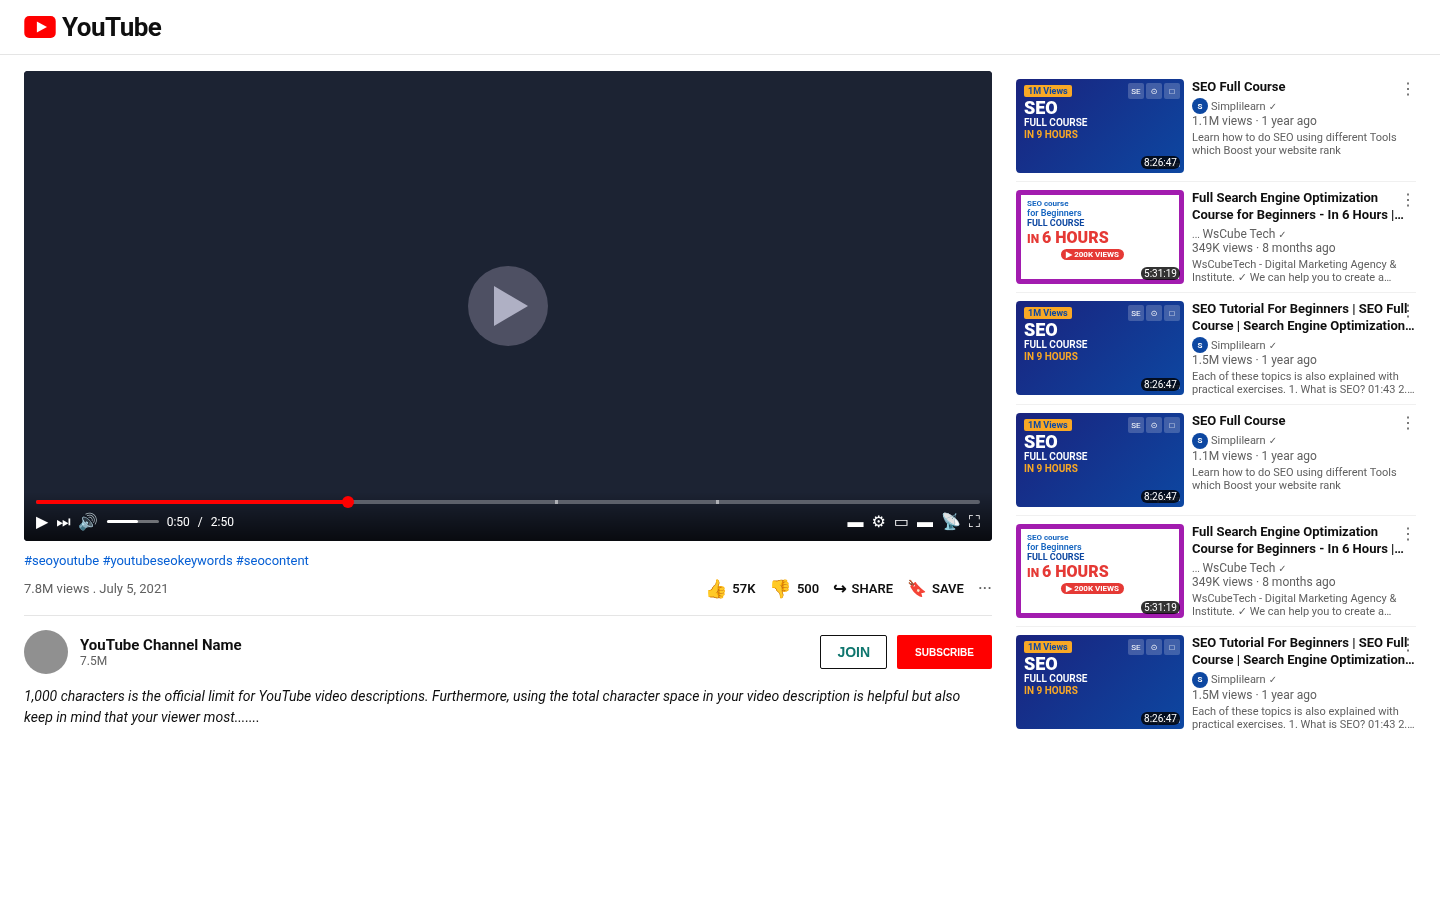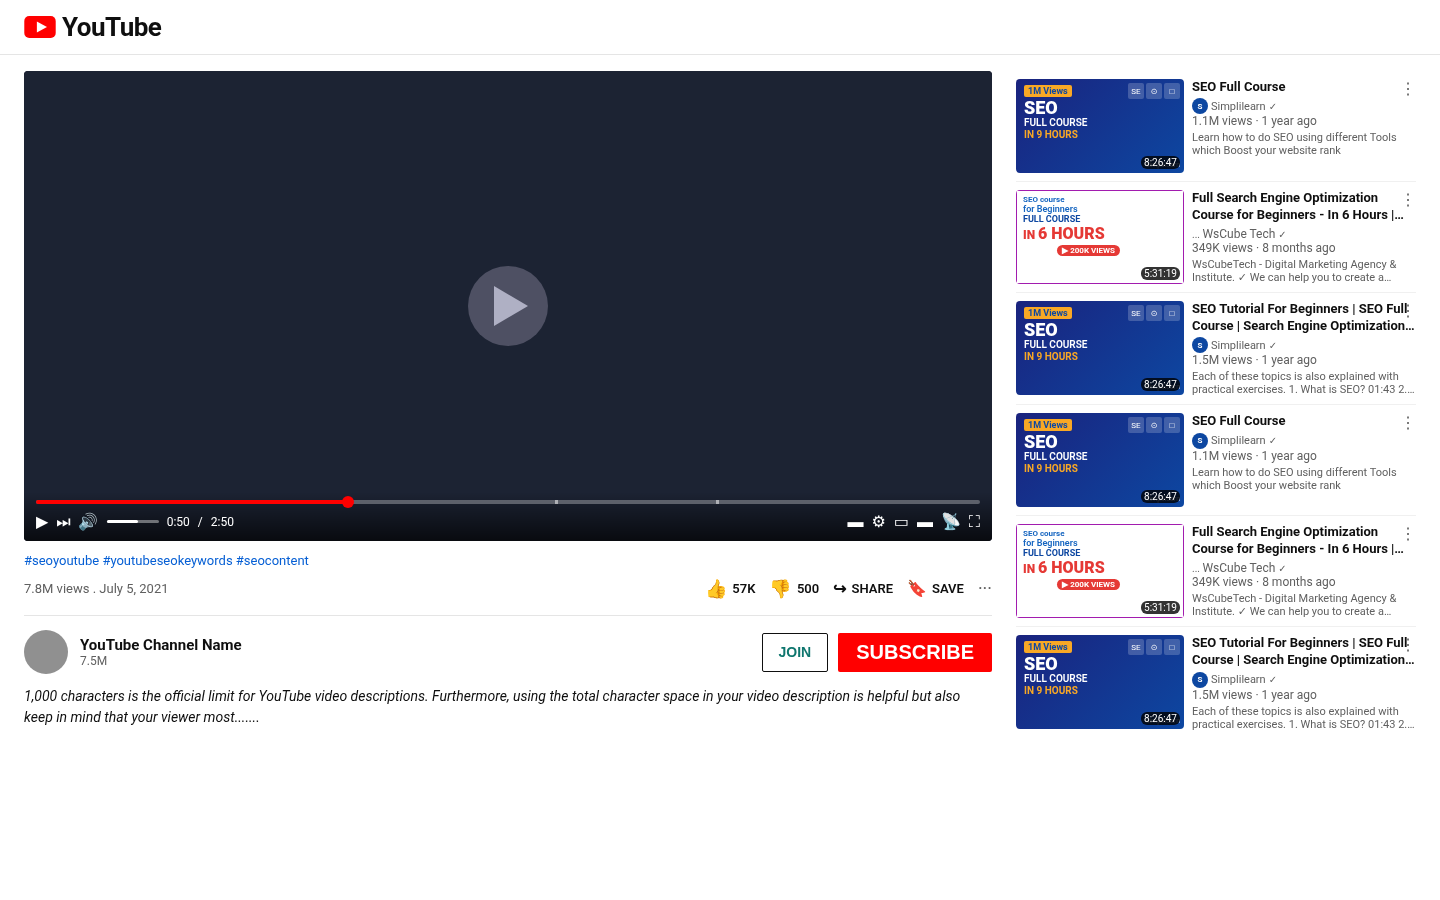--- a/index.html
+++ b/index.html
@@ -257,21 +257,21 @@
       font-weight: 600;
       cursor: pointer;
       color: #0f766e;
     }
     .subscribe-btn {
       border: none;
       background: #ff0000;
       color: #fff;
       padding: 8px 18px;
       border-radius: 2px;
-      font-size: 20px;
+      font-size: 10px;
       font-weight: 600;
       cursor: pointer;
     }
 
     
     .description {
       margin-top: 12px;
       font-size: 14px;
       color: #0f0f0f;
       font-style: italic;
@@ -387,21 +387,21 @@
     
     .thumb-seo-b {
       background: #fff;
       width: 100%;
       height: 100%;
       display: flex;
       flex-direction: column;
       align-items: flex-start;
       justify-content: flex-start;
       padding: 4px 6px;
-      border: 1px solid #a21caf;
+      border: 5px solid #a21caf;
     }
     .thumb-b-views {
       background: #e53935;
       color: #fff;
       font-size: 8px;
       font-weight: 700;
       padding: 1px 5px;
       border-radius: 10px;
       display: flex;
       align-items: center;

